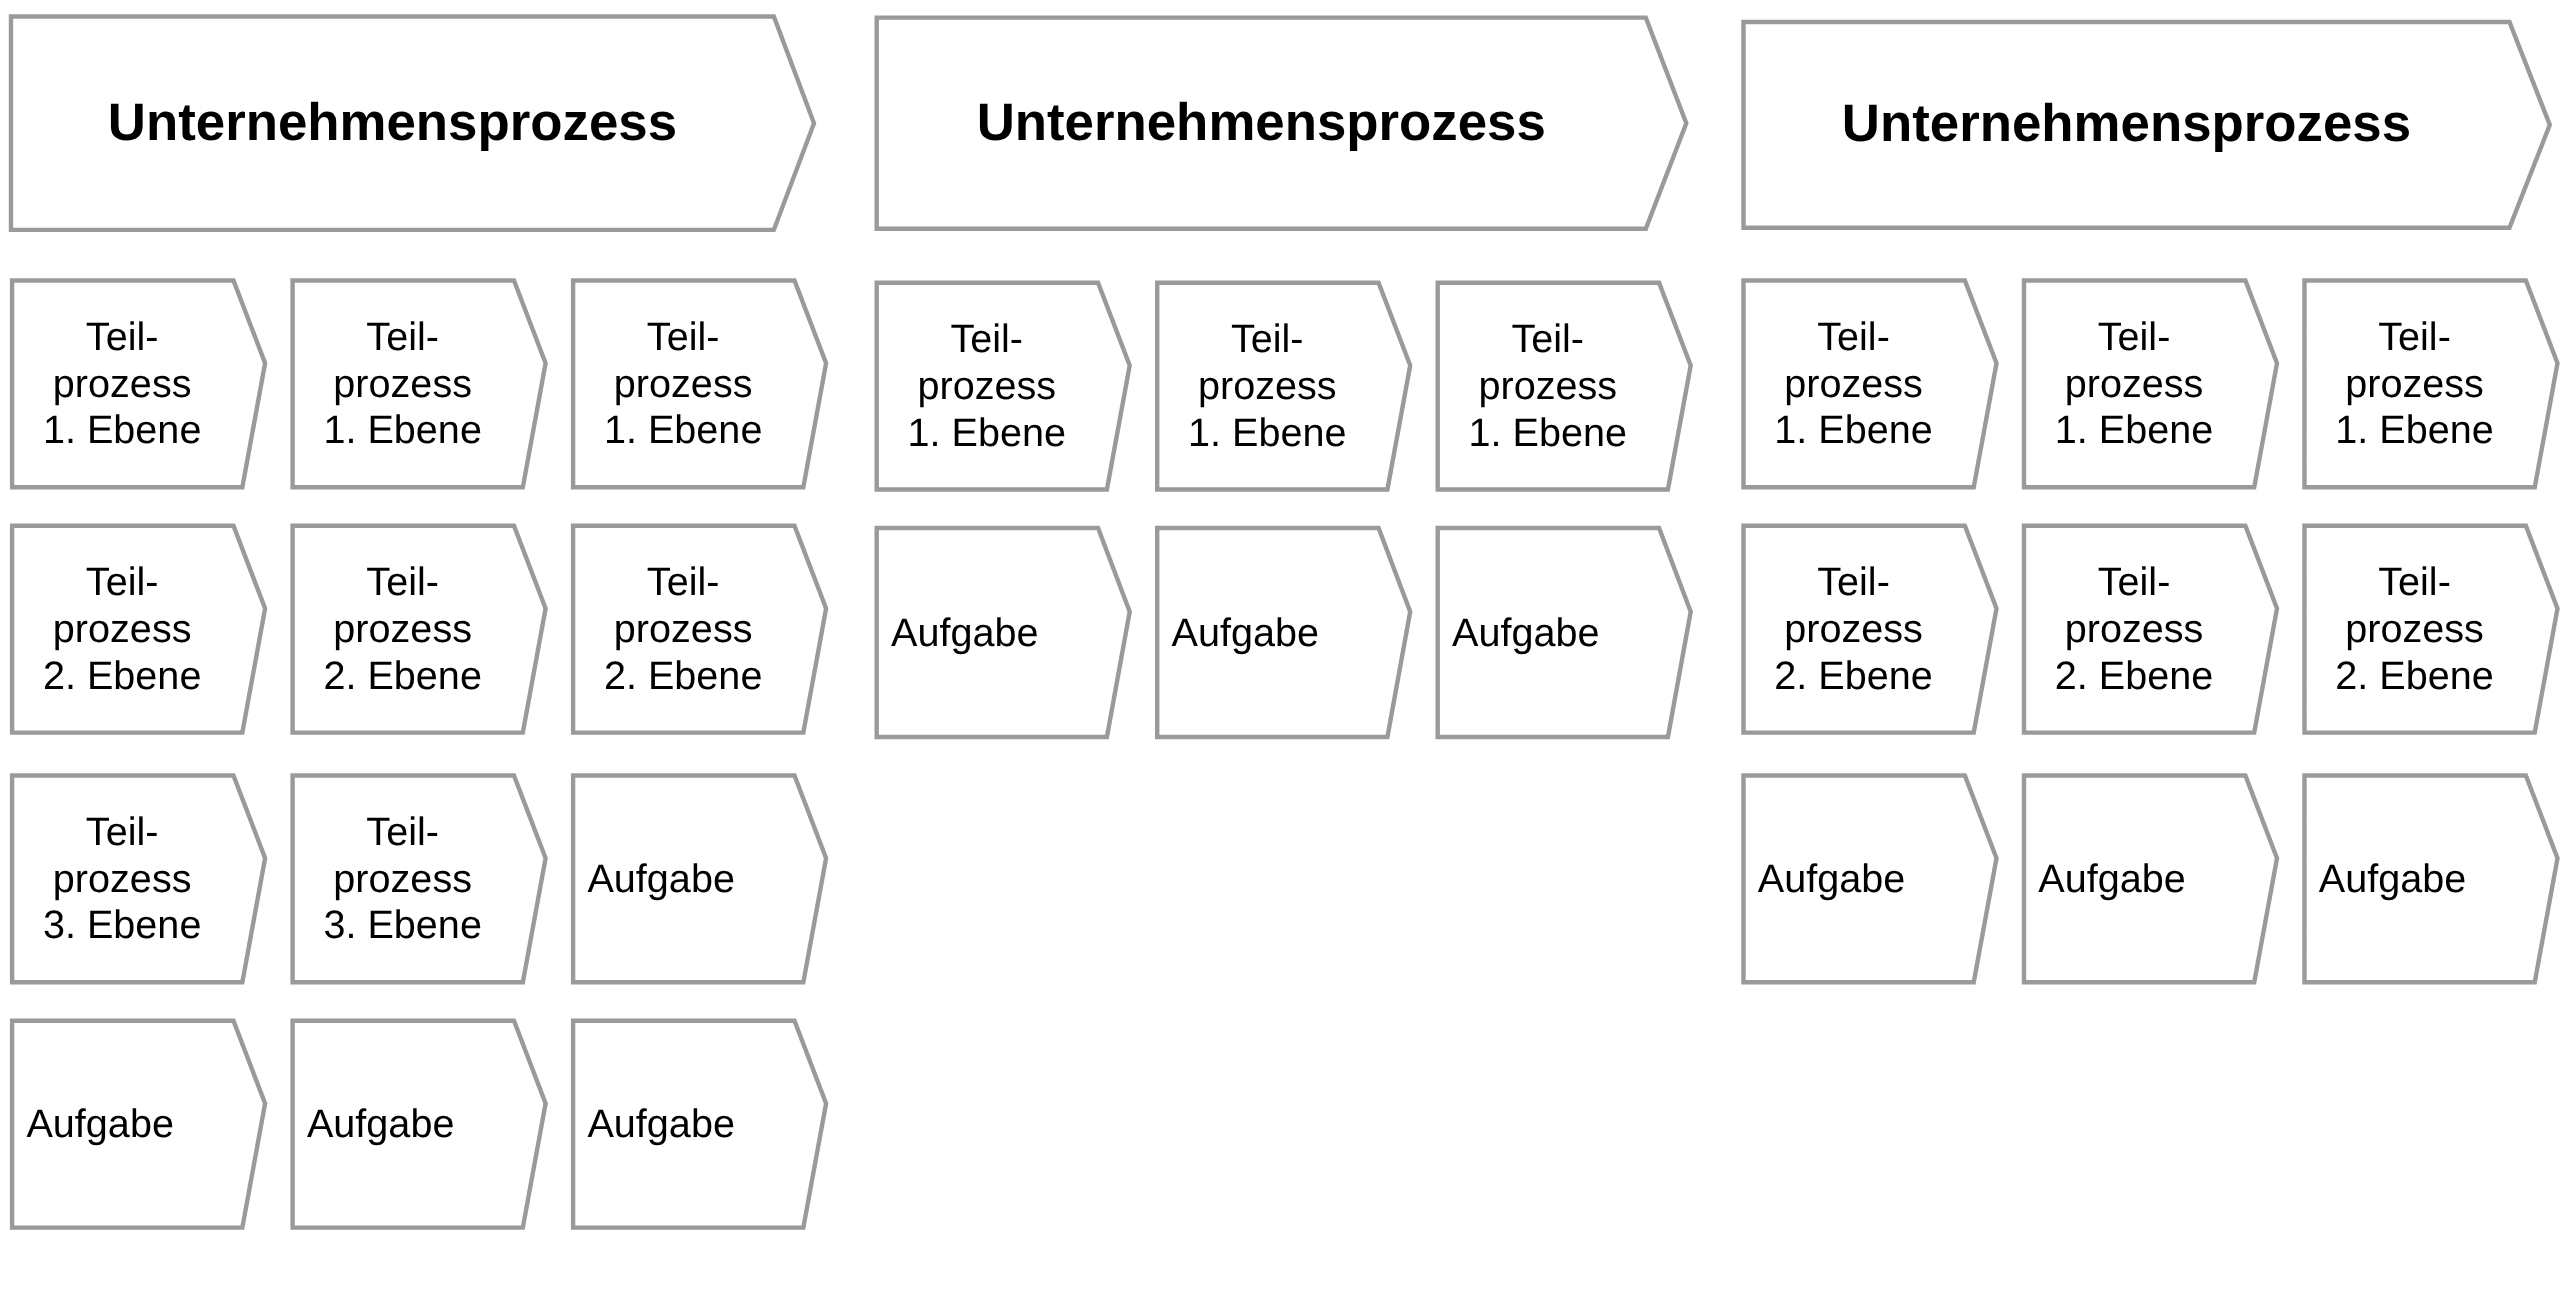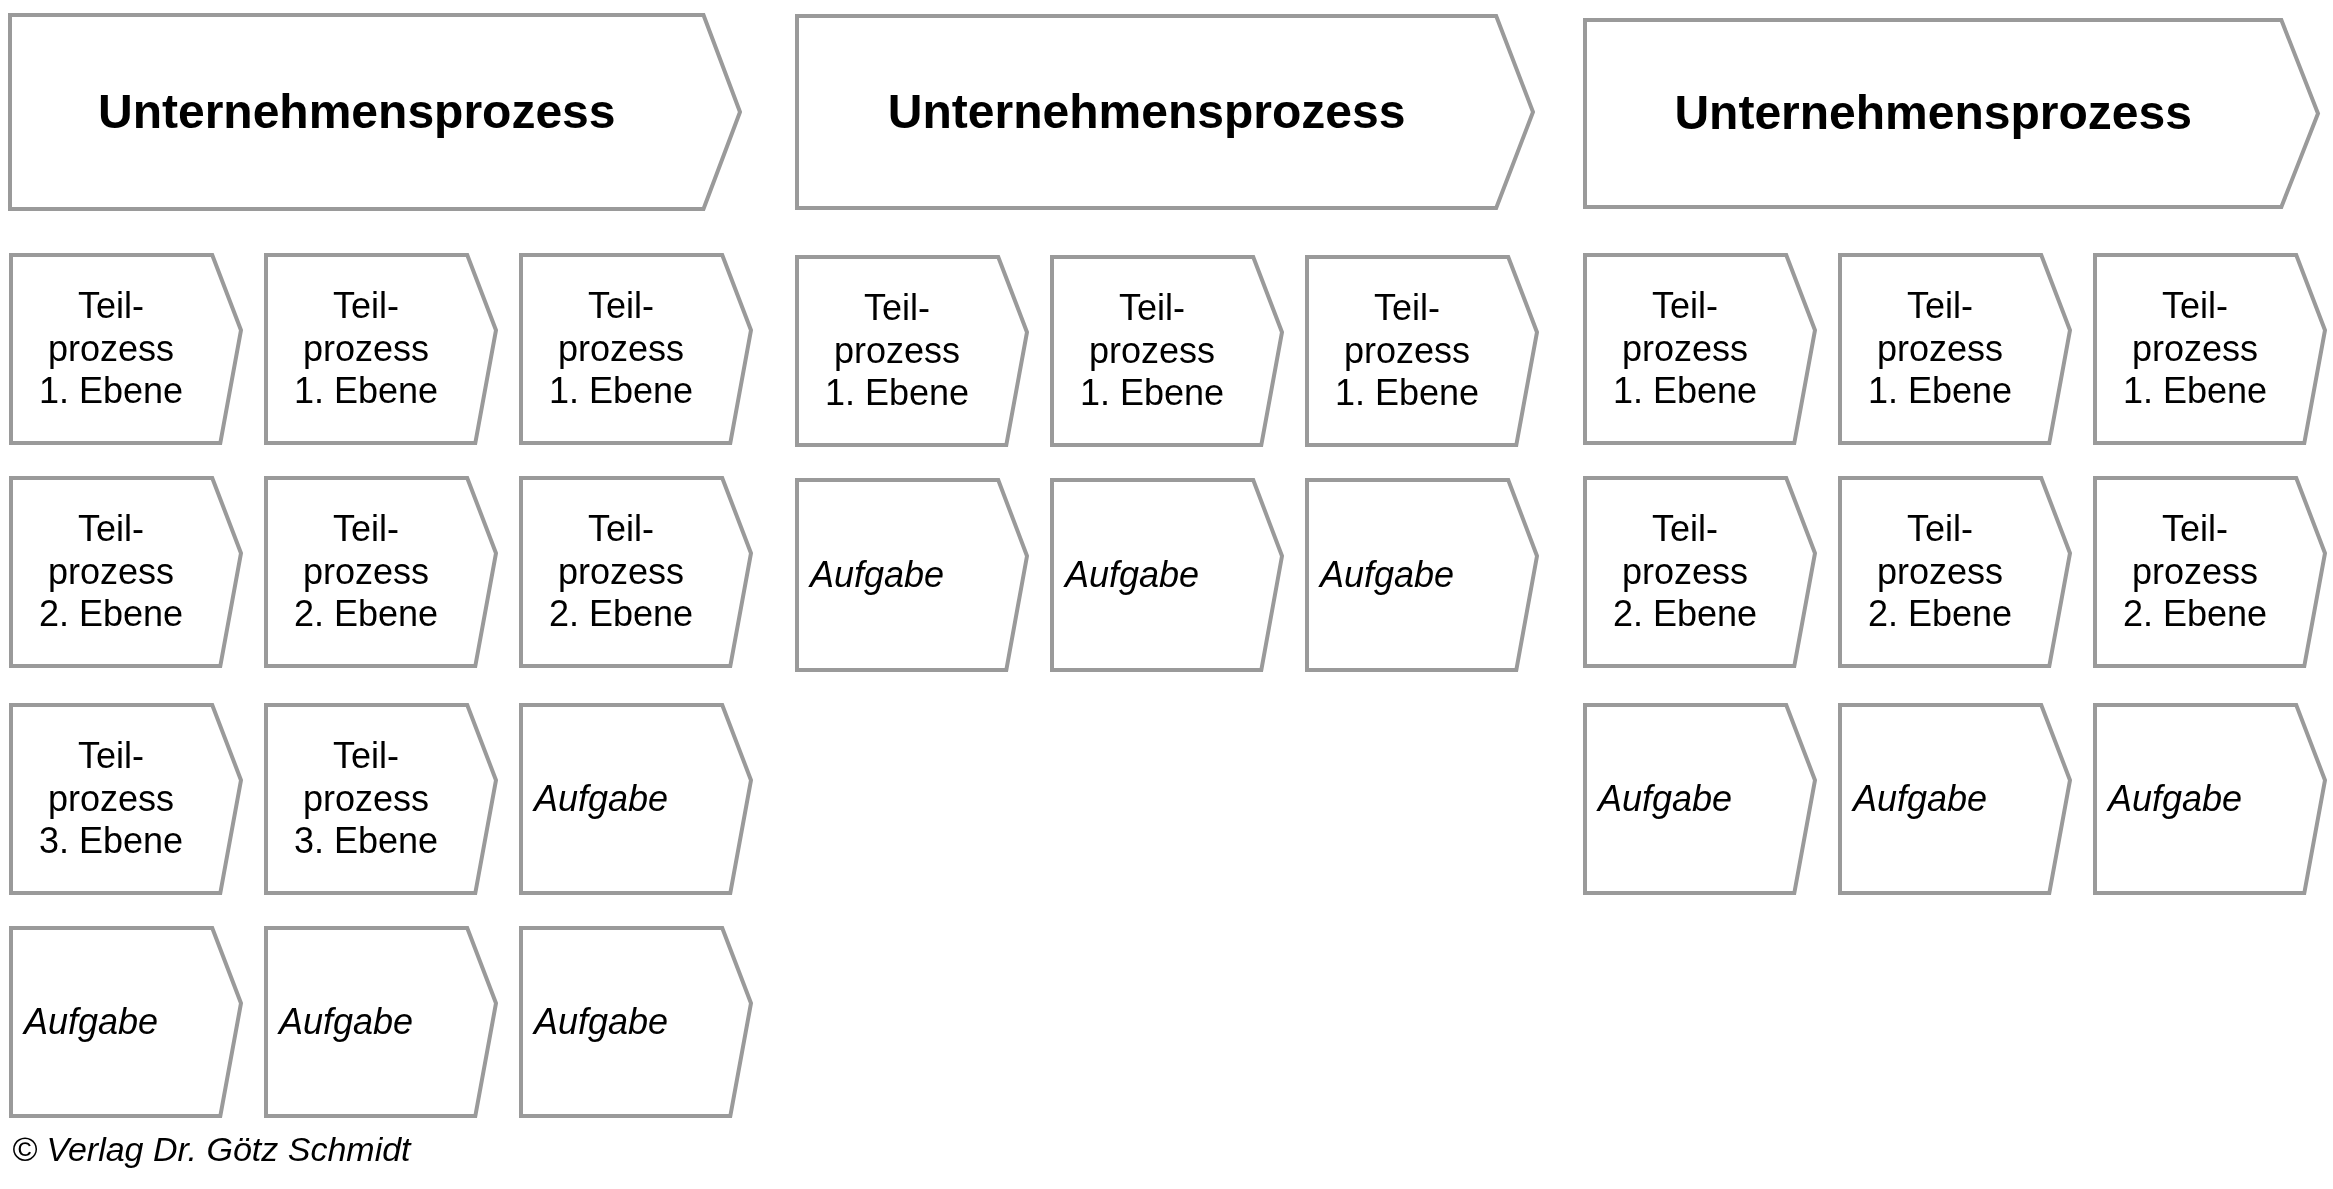--- a/index.html
+++ b/index.html
@@ -42,21 +42,20 @@
   .hdr .lbl {
     width: 95%;
     font-size: 48px;
     font-weight: bold;
     line-height: 1.1;
   }
   .lbl.left {
     justify-content: flex-start;
     text-align: center;
     padding-left: 13px;
-    font-style: italic;
   }
   .copyright {
     position: absolute;
     left: 12px;
     top: 1130px;
     font-size: 34px;
     font-style: italic;
     color: #000000;
     white-space: nowrap;
   }
@@ -285,15 +284,14 @@
       </svg>
     <div class="lbl left">Aufgabe</div>
   </div>
   <div class="abox" style="left:2095px;top:705px;width:230px;height:188px">
     <svg class="shape" viewBox="0 0 100 100" preserveAspectRatio="none">
         <polygon points="0,0 87.5,0 100,40 91,100 0,100" vector-effect="non-scaling-stroke"></polygon>
       </svg>
     <div class="lbl left">Aufgabe</div>
   </div>
 
-  <div class="copyright">© Verlag Dr. Götz Schmidt</div>
 
 </div>
 
 </body></html>

